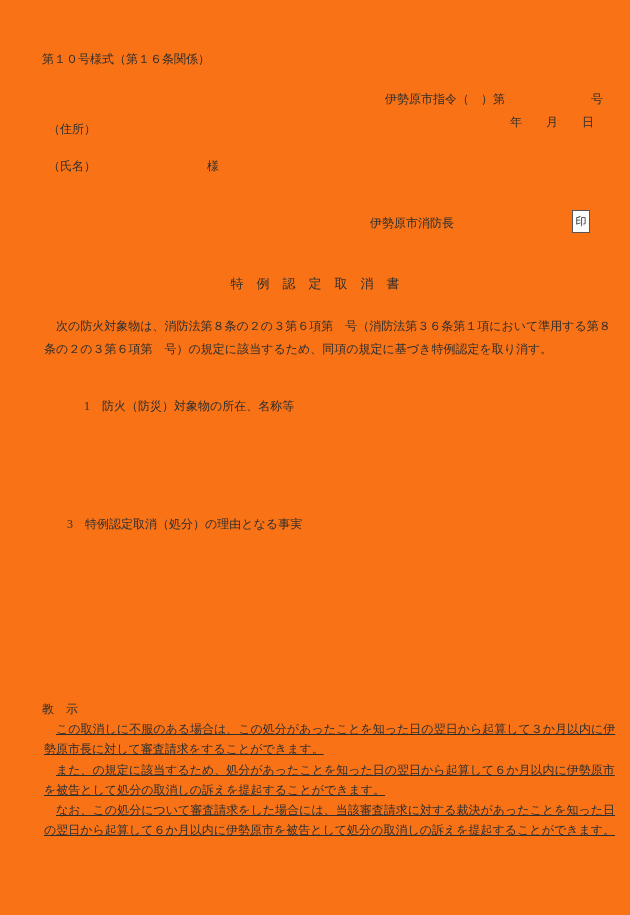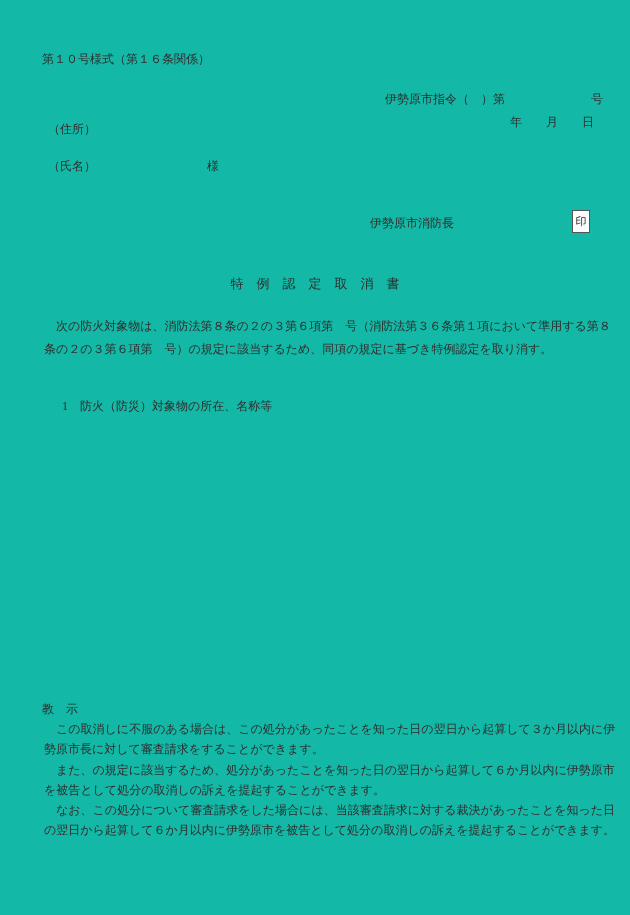--- a/index.html
+++ b/index.html
@@ -1,19 +1,19 @@
 <!DOCTYPE html>
 <html lang="ja"><head>
 <meta charset="utf-8">
 <style>
   html,body{margin:0;padding:0;background:#fcfcfc;}
   .page{
     position:relative;
     width:630px;height:915px;
-    background:#14b8a6;
+    background:#f97316;
     color:#2e2e2e;
     font-family:"Liberation Serif","DejaVu Serif",serif;
     font-size:12px;
     line-height:18px;
     overflow:hidden;
   }
   .abs{position:absolute;margin:0;white-space:pre;}
   .wrapblock{position:absolute;margin:4px;white-space:normal;}
 
   .form-number{top:50px;left:42px;}
@@ -40,30 +40,30 @@
     padding-left:13px;
     box-sizing:border-box;
     line-height:20px;
   }
   .body-text{
     top:311px;left:40px;width:578px;
     line-height:23px;
     text-indent:1em;
   }
   .item{white-space:pre;}
-  .item-1{top:379px;left:50px;}
+  .item-1{top:379px;left:72px;}
   .item-2{top:437px;left:55px;}
   .item-3{top:497px;left:55px;}
   .item .lbl{margin-left:12px;}
   .notice-heading{top:700px;left:42px;}
   .notice-body{
     top:715px;left:40px;width:578px;
     line-height:20.3px;
   }
-  .notice-body p{margin:0;text-indent:1em;}
+  .notice-body p{margin:0;text-indent:1em;text-decoration:underline;}
 </style>
 </head>
 <body>
 
 <div class="page">
 
   <div class="abs form-number">第１０号様式（第１６条関係）</div>
 
   <div class="abs directive-prefix">伊勢原市指令（　）第</div>
   <div class="abs directive-suffix">号</div>
@@ -79,20 +79,23 @@
     <span>印</span>
   </div>
 
   <h1 class="abs doc-title">特例認定取消書</h1>
 
   <p class="wrapblock body-text">次の防火対象物は、消防法第８条の２の３第６項第　号（消防法第３６条第１項において準用する第８条の２の３第６項第　号）の規定に該当するため、同項の規定に基づき特例認定を取り消す。</p>
 
   <div class="abs item item-1">
     <span class="num">1</span><span class="lbl">防火（防災）対象物の所在、名称等</span>
   </div>
+  <div class="abs item item-3">
+    <span class="num">3</span><span class="lbl">特例認定取消（処分）の理由となる事実</span>
+  </div>
 
   <div class="abs notice-heading">教　示</div>
   <div class="wrapblock notice-body">
     <p>この取消しに不服のある場合は、この処分があったことを知った日の翌日から起算して３か月以内に伊勢原市長に対して審査請求をすることができます。</p>
     <p>また、の規定に該当するため、処分があったことを知った日の翌日から起算して６か月以内に伊勢原市を被告として処分の取消しの訴えを提起することができます。</p>
     <p>なお、この処分について審査請求をした場合には、当該審査請求に対する裁決があったことを知った日の翌日から起算して６か月以内に伊勢原市を被告として処分の取消しの訴えを提起することができます。</p>
   </div>
 
 </div>
 

